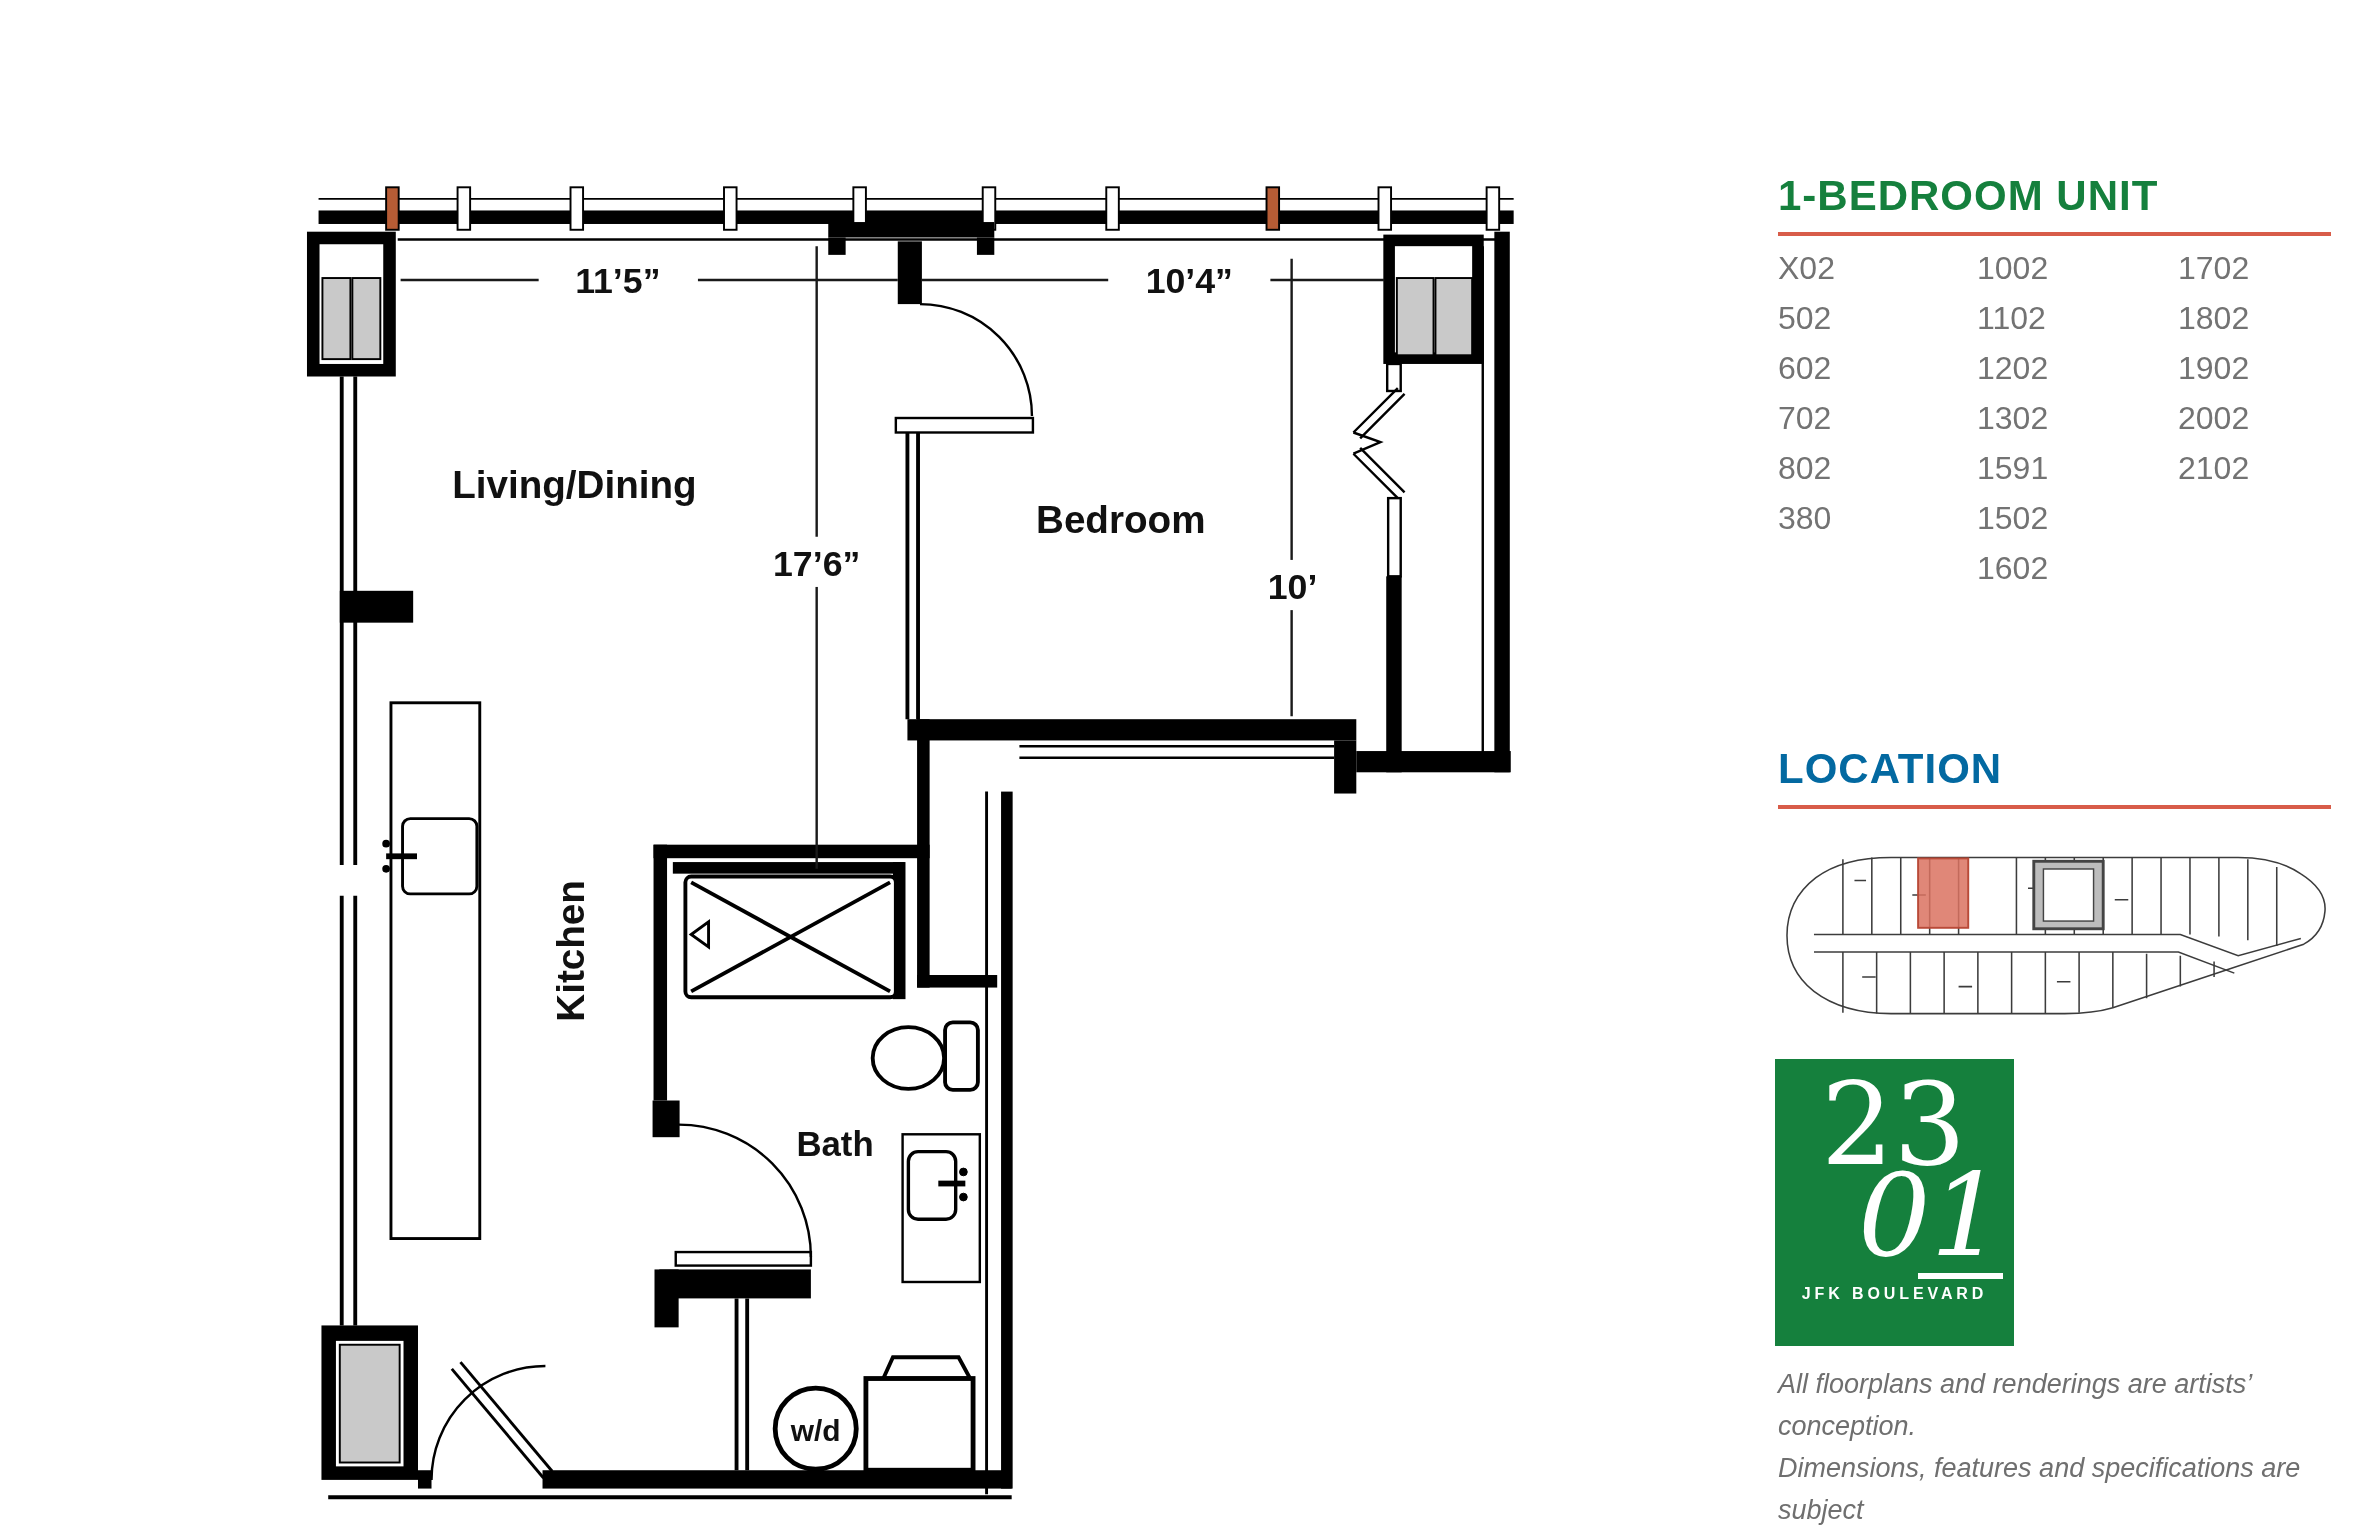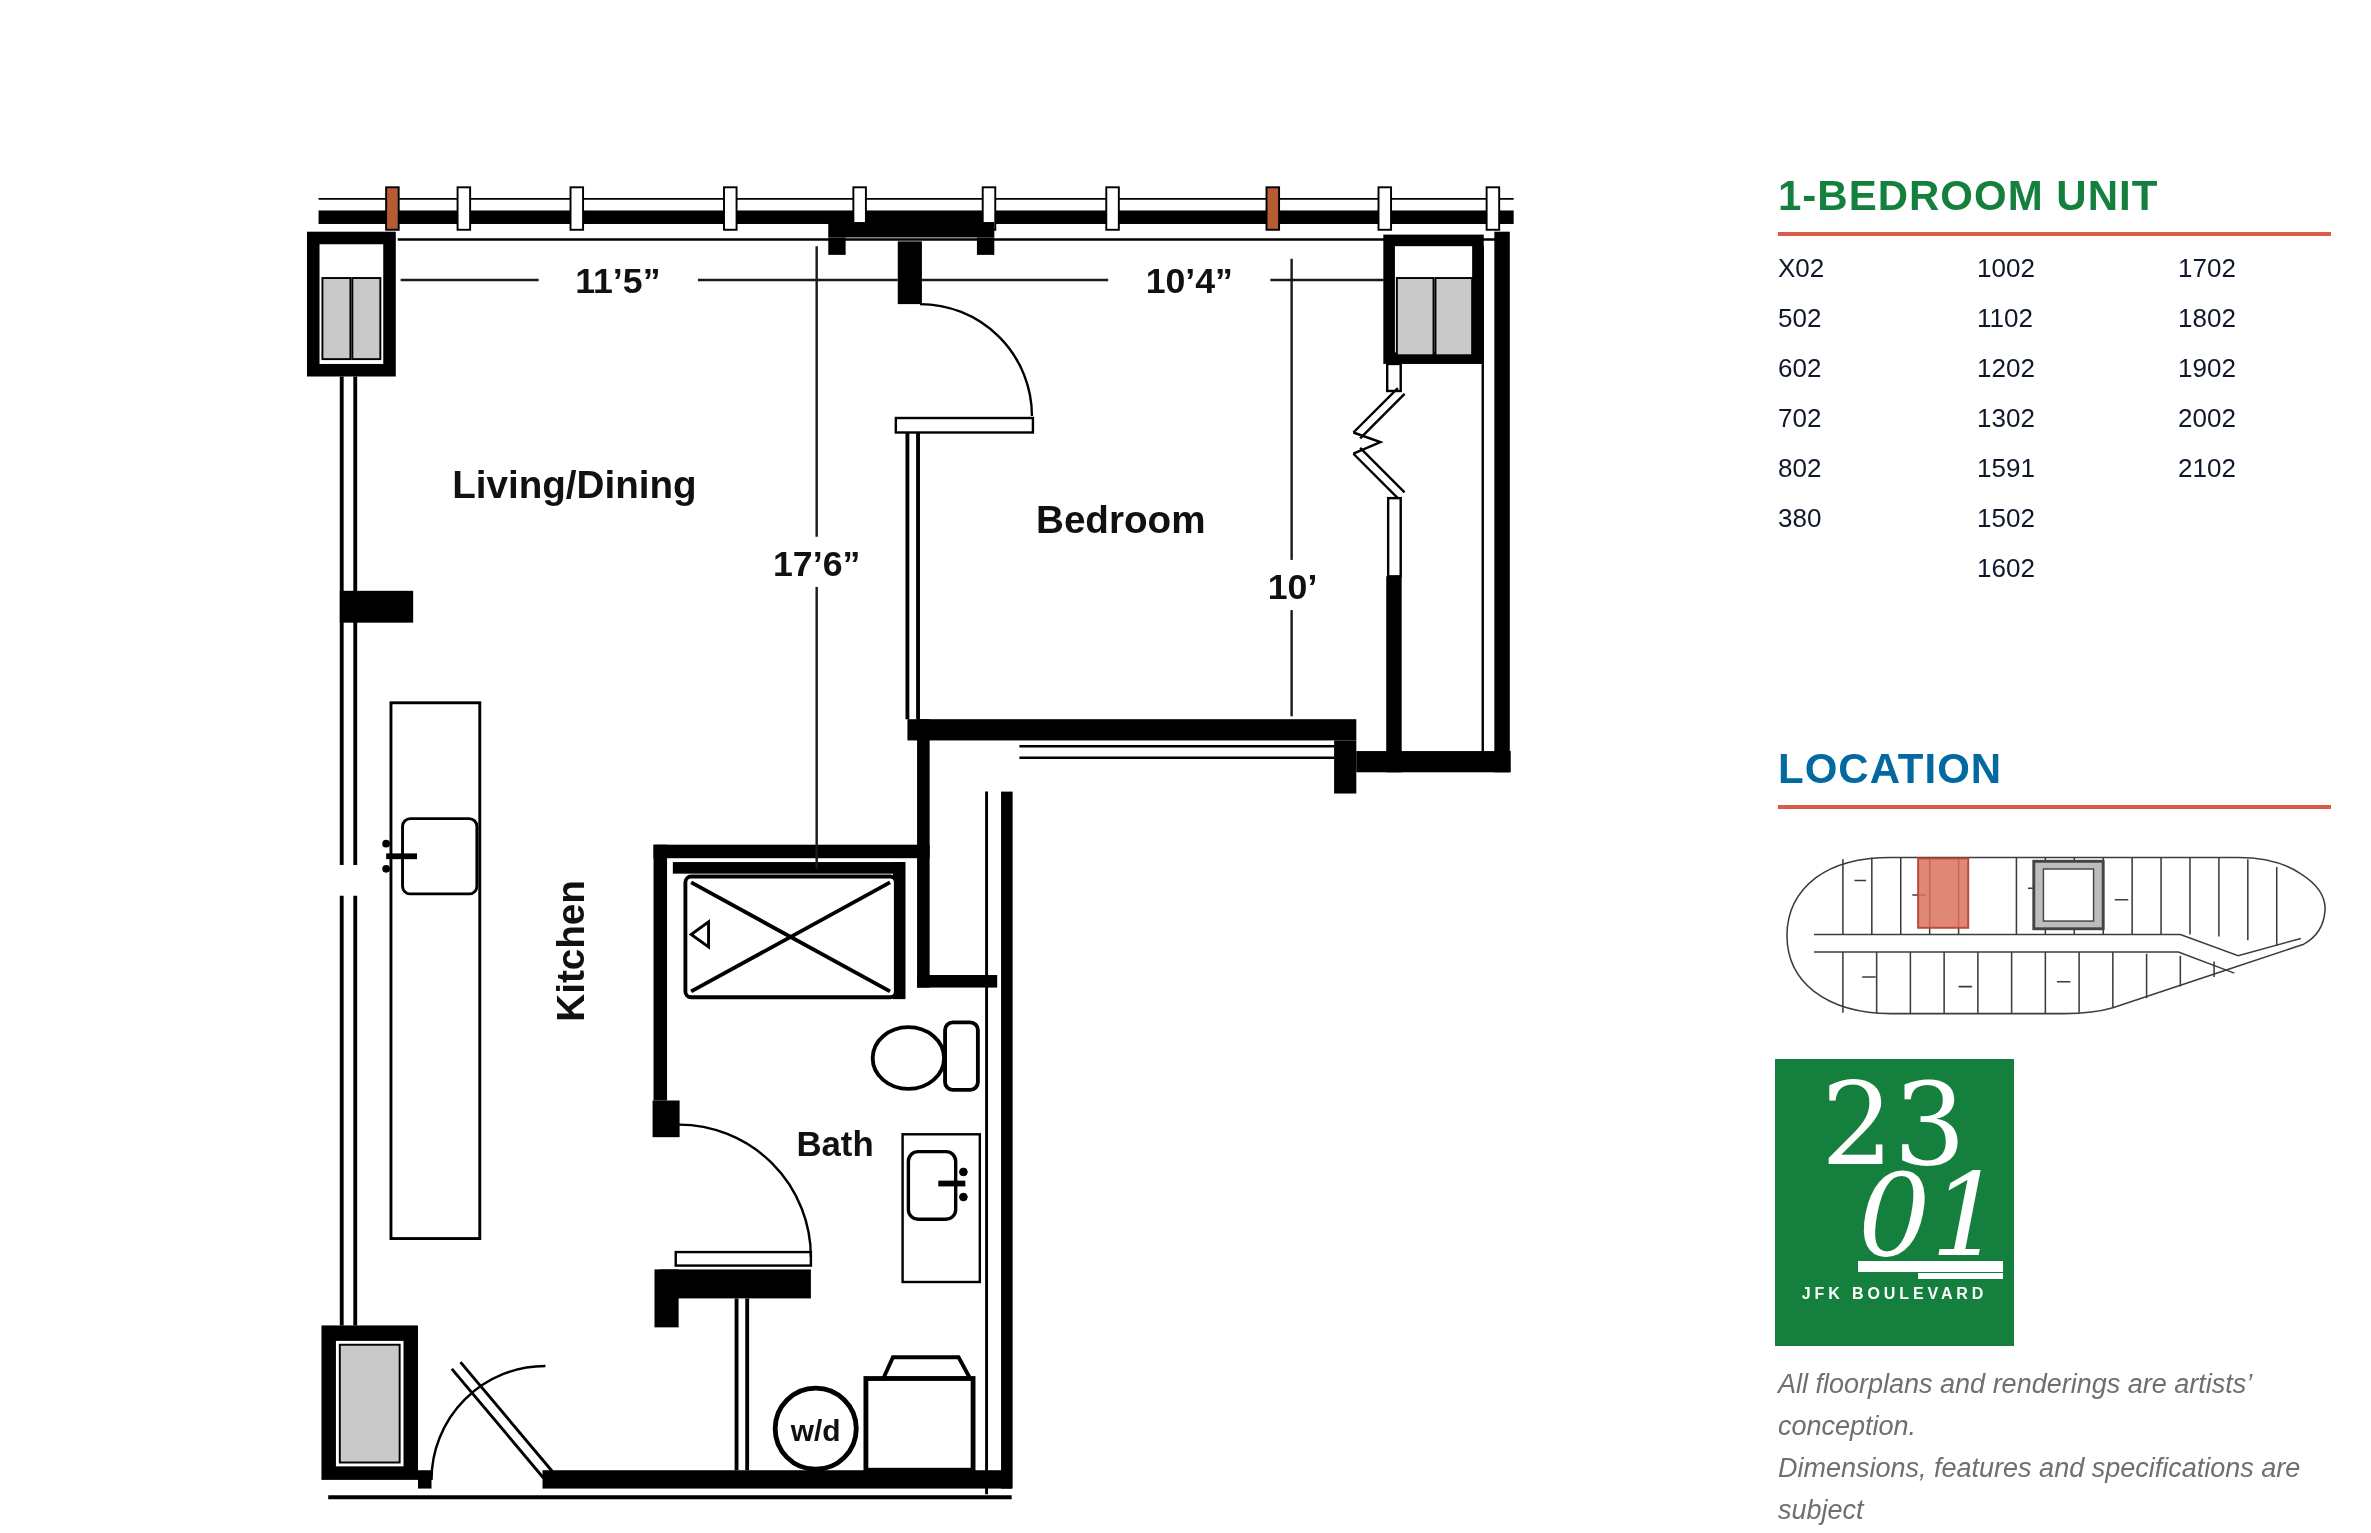--- a/index.html
+++ b/index.html
@@ -3,21 +3,21 @@
 <meta charset="utf-8">
 <style>
   html,body{margin:0;padding:0;background:#fff;}
   #page{position:relative;width:2371px;height:1533px;background:#ffffff;overflow:hidden;
         font-family:"Liberation Sans",sans-serif;}
   #plan-svg{position:absolute;left:0;top:0;}
   .plan-label{font-family:"Liberation Sans",sans-serif;font-weight:bold;fill:#111;}
   .dim-label{font-family:"Liberation Sans",sans-serif;font-weight:bold;fill:#111;}
   .sec-heading{position:absolute;font-size:42px;font-weight:bold;letter-spacing:1px;}
   .sec-rule{position:absolute;width:553px;height:3.9px;}
-  .unit-col{position:absolute;top:243px;font-size:26px;color:#0f172a;line-height:50px;}
+  .unit-col{position:absolute;top:243px;font-size:32px;color:#737373;line-height:50px;}
   .unit-col div{height:50px;}
   .logo-box{position:absolute;left:1775px;top:1059px;width:239px;height:287px;background:#15803d;}
   .logo-num{position:absolute;color:#fff;font-family:"DejaVu Serif","Liberation Serif",serif;
             font-size:114px;line-height:97px;}
   .logo-sub{position:absolute;left:0;width:100%;text-align:center;top:226px;color:#fff;
             font-size:16px;font-weight:bold;letter-spacing:3.9px;}
   .disclaimer{position:absolute;left:1778px;top:1363px;width:560px;font-style:italic;
               font-size:27px;color:#6f6f6f;line-height:42px;}
 </style>
 </head>
@@ -245,21 +245,21 @@
     </g>
 
     <rect x="268" y="20" width="72" height="70" fill="#bdbdbd" stroke="#444" stroke-width="3"></rect>
     <rect x="278" y="28" width="52" height="54" fill="#fff" stroke="#444" stroke-width="1.5"></rect>
 
     <rect x="148" y="17" width="52" height="72" stroke="#b94a38" stroke-width="2" fill-opacity="0.85" fill="#db7260"></rect>
   </svg>
 
   <div class="logo-box">
     <div class="logo-num" style="left:46px;top:17.4px;">23</div>
-    <div class="logo-num" style="left:83px;top:108px;font-style:italic;text-decoration:underline;">01</div>
+    <div class="logo-num" style="left:83px;top:108px;font-style:italic;">01</div>
     <div style="position:absolute;left:143px;top:214px;width:85px;height:5.8px;background:#fff;"></div>
     <div class="logo-sub">JFK BOULEVARD</div>
   </div>
 
   <div class="disclaimer">
     <div>All floorplans and renderings are artists’ conception.</div>
     <div>Dimensions, features and specifications are subject</div>
     <div>to change at the discretion of the builder.</div>
   </div>
 

